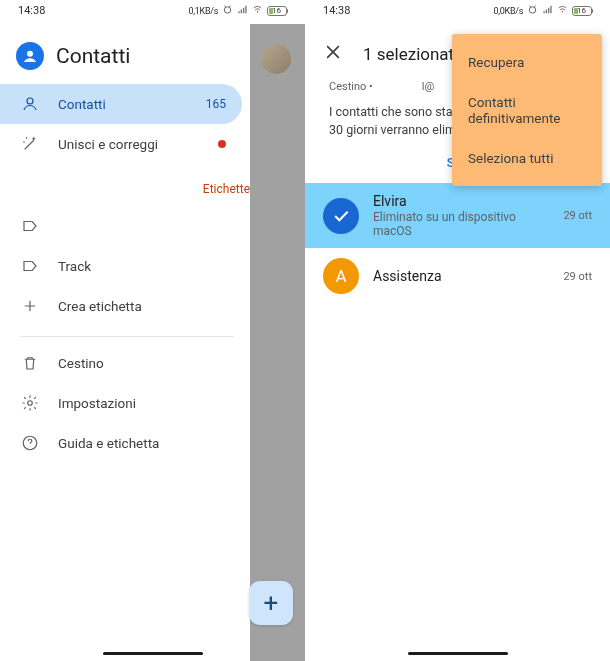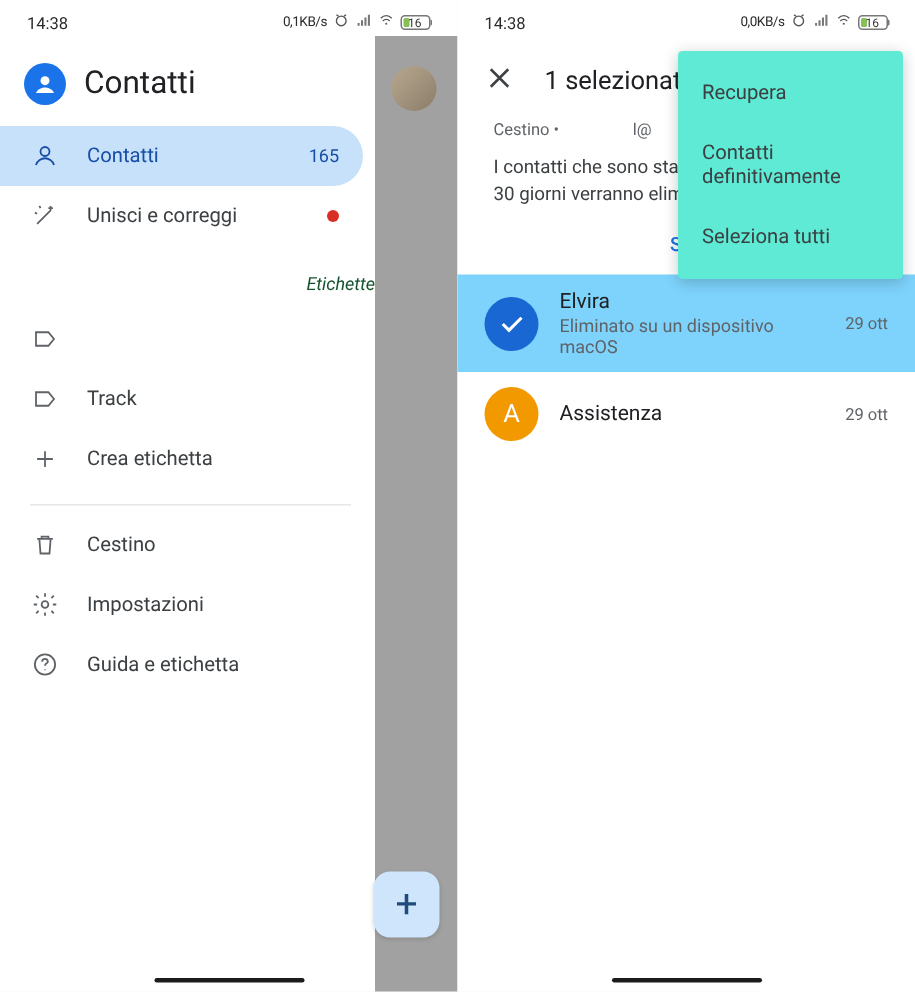--- a/index.html
+++ b/index.html
@@ -1,18 +1,18 @@
 <!DOCTYPE html>
 <html><head>
   <meta charset="utf-8">
   <style>
     * { margin: 0; padding: 0; box-sizing: border-box; }
     body { font-family: -apple-system, 'Roboto', 'Segoe UI', sans-serif; background: #eef0f2; display: flex; width: 610px; height: 661px; overflow: hidden; }
     .phone { width: 305px; height: 661px; background: #fff; position: relative; display: flex; flex-direction: column; }
-    .statusbar { display: flex; justify-content: space-between; align-items: flex-end; padding: 4px 18px 2px 18px; font-size: 11px; color: #2b2b2b; height: 24px; }
+    .statusbar { display: flex; justify-content: space-between; align-items: flex-start; padding: 4px 18px 2px 18px; font-size: 11px; color: #2b2b2b; height: 24px; }
     .statusbar .right { display: flex; align-items: center; gap: 4px; font-size: 10px; }
     .statusbar .rate { font-size: 9px; letter-spacing: -0.3px; padding-left: 32px;}
     .sig-icon svg { width: 11px; height: 11px; }
     .batt { border: 1px solid #777; border-radius: 3px; width: 20px; height: 10px; position: relative; display:flex; align-items:center; padding:1px;}
     .batt::after { content:''; position:absolute; right:-2px; top:2px; width:1px; height:4px; background:#777; border-radius:0 1px 1px 0;}
     .batt-fill { background: #88c057; height: 100%; width: 25%; border-radius:1px;}
     .batt-num { font-size:8px; position:absolute; left:4px; top:-0.5px; color:#333;}
     
     .drawer { flex:1; padding: 12px 0 0 0; display:flex; flex-direction:column; overflow:hidden;text-align:right;}
     .drawer-content { width: 250px; }
@@ -20,21 +20,21 @@
     .acct-icon { width:28px; height:28px; background:#1a73e8; border-radius:50%; display:flex; align-items:center; justify-content:center; }
     .acct-icon svg { width:18px; height:18px; fill:#fff;}
     .app-title { font-size: 21px; color:#202124; font-weight:400;}
     .nav-item { display:flex; align-items:center; padding: 11px 16px 11px 20px; gap: 18px; font-size:13.5px; color:#3c4043; position:relative; border-radius: 0 22px 22px 0; margin-right: 8px;}
     .nav-item.active { background:#c7e1fb; color:#174ea6;}
     .nav-item .count { margin-left:auto; font-size:12px; color:#174ea6;}
     .nav-item .dot { margin-left:auto; width:8px; height:8px; background:#d93025; border-radius:50%;}
     .nav-icon { width:20px; display:flex; align-items:center; justify-content:center;}
     .nav-icon svg { width:18px; height:18px; fill:none; stroke:#5f6368; stroke-width:1.6;}
     .nav-item.active .nav-icon svg { stroke:#174ea6;}
-    .section-label { font-size:12px; color:#14532d; padding: 18px 0 10px 20px; font-style: italic;}
+    .section-label { font-size:12px; color:#c2410c; padding: 18px 0 10px 20px;}
     .divider { height:1px; background:#e4e6e8; margin: 10px 16px 6px 20px;}
     .right-shade { position:absolute; top:24px; right:0; bottom:0; width:55px; background: rgba(30,30,30,0.42);}
     .avatar-blur { position:absolute; top:44px; right:14px; width:30px; height:30px; border-radius:50%; background:linear-gradient(135deg,#b8a890,#8a7d68);}
     .fab { position:absolute; right:12px; bottom:36px; width:44px; height:44px; background:#cfe5fb; border-radius:11px; display:flex; align-items:center; justify-content:center; font-size:26px; color:#1e4b7a; box-shadow: 0 1px 3px rgba(0,0,0,0.15);}
     .navbar-line { position:absolute; bottom:6px; left:50%; transform:translateX(-50%); width:100px; height:3.5px; background:#1c1c1c; border-radius:3px;}
     
     .trash-screen { flex:1; display:flex; flex-direction:column; }
     .selbar { display:flex; align-items:center; padding: 18px 14px 14px 18px; gap:20px;}
     .close-x svg { width:20px; height:20px; stroke:#3c4043; stroke-width:2; fill:none;}
     .seltitle { font-size:17px; color:#202124;}
@@ -46,21 +46,21 @@
     .contact-row.selected { background:#7dd3fc;}
     .avatar { width:36px; height:36px; border-radius:50%; display:flex; align-items:center; justify-content:center; color:#fff; font-size:17px; font-weight:400;}
     .avatar.check { background:#1967d2;}
     .avatar.check svg { width:20px; height:20px; stroke:#fff; stroke-width:2.5; fill:none;}
     .avatar.orange { background:#f29900;}
     .cinfo { flex:1; min-width:0;}
     .cname { font-size:14px; color:#202124;}
     .csub { font-size:12px; color:#5f6368; margin-top:1px;}
     .cdate { font-size:11px; color:#5f6368;}
     
-    .popup { position:absolute; top:34px; right:8px; width:150px; background:#5eead4; border-radius:3px; box-shadow: 0 2px 10px rgba(0,0,0,0.22); padding: 8px 0; z-index:5;}
+    .popup { position:absolute; top:34px; right:8px; width:150px; background:#fdba74; border-radius:3px; box-shadow: 0 2px 10px rgba(0,0,0,0.22); padding: 8px 0; z-index:5;}
     .popup-item { padding: 12px 16px; font-size:13.5px; color:#3c4043;}
   </style>
 </head>
 <body>
 
 <div class="phone">
   <div class="statusbar">
     <span>14:38</span>
     <span class="right">
       <span class="rate">0,1KB/s</span>

